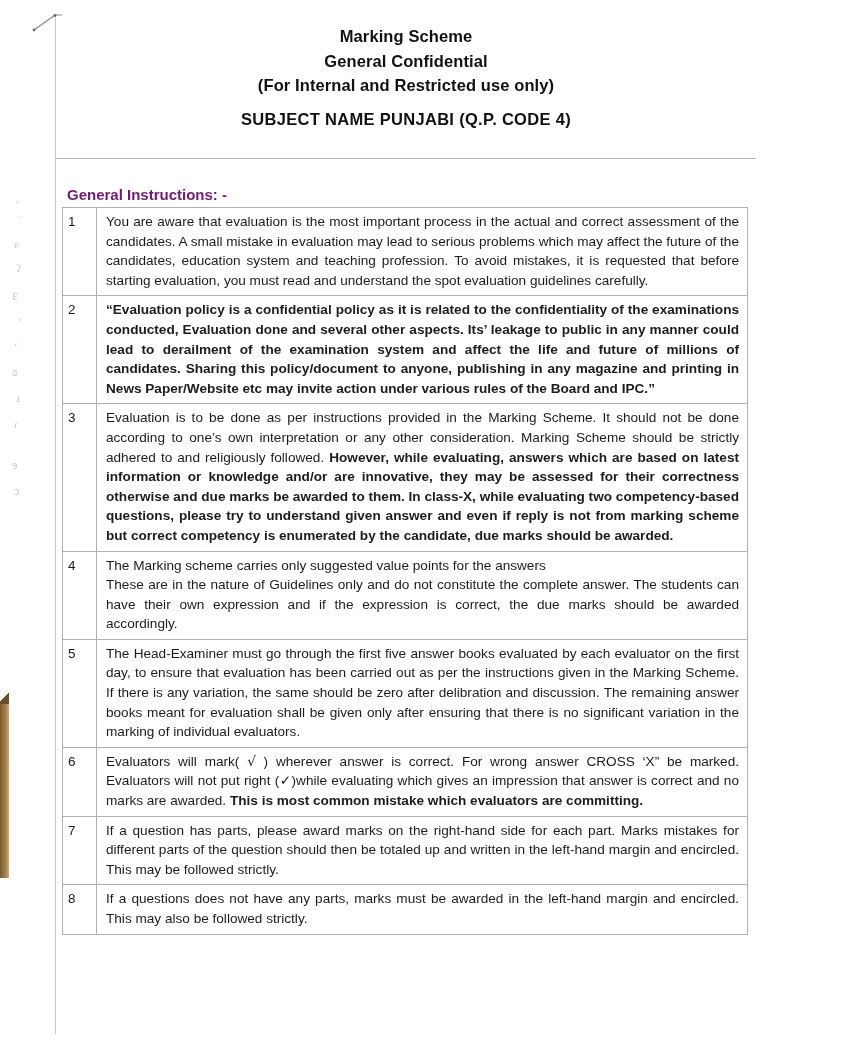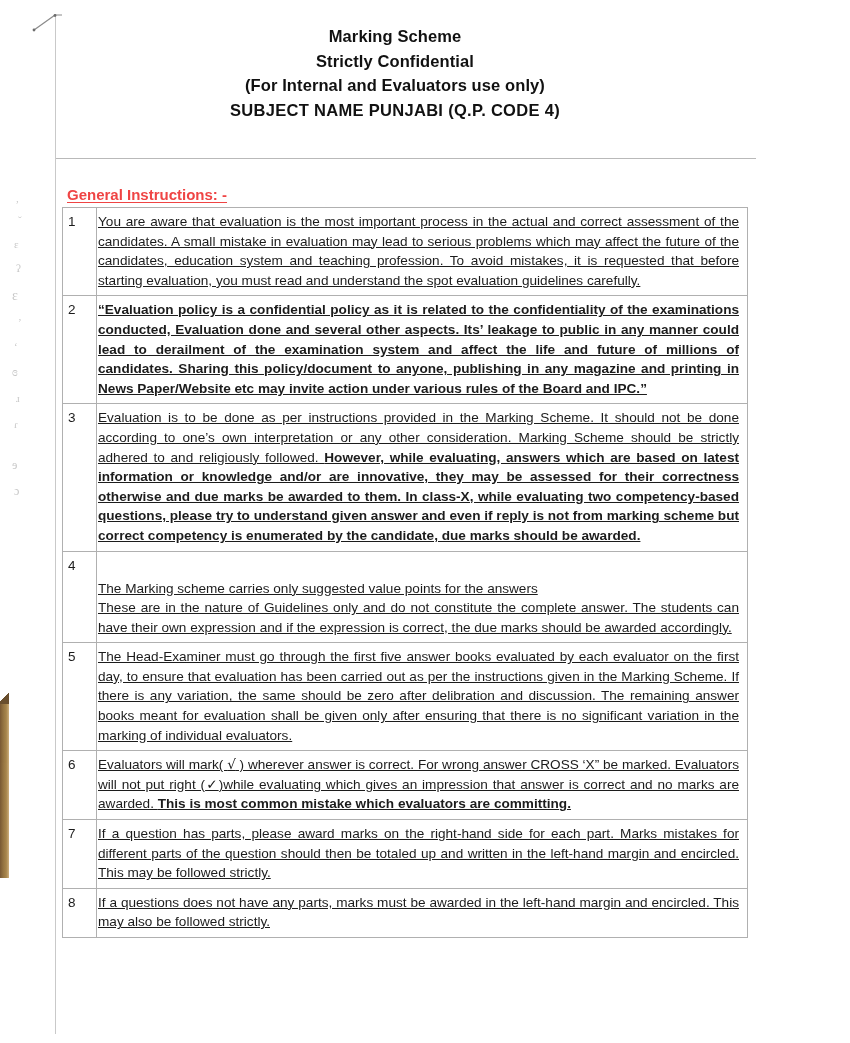--- a/index.html
+++ b/index.html
@@ -62,47 +62,47 @@
     color: #9a9a9a;
     font-family: "Liberation Serif", serif;
     font-size: 11px;
     opacity: .55;
     user-select: none;
   }
 
   
   #doc-header {
     position: absolute;
-    left: 45px;
+    left: 56px;
     top: 24px;
     width: 700px;
     text-align: center;
     line-height: 24.5px;
   }
   #doc-header .hline {
     display: block;
     font-size: 16.5px;
     font-weight: bold;
     letter-spacing: .1px;
     color: #111;
   }
   #doc-header .hline.wide {
     letter-spacing: .3px;
+    margin-top: 9px;
   }
 
   
   #general-instructions-heading {
     position: absolute;
     left: 67px;
     top: 186px;
     font-size: 15px;
     font-weight: bold;
-    text-decoration: underline;
     text-underline-offset: 2px;
-    color: #ef4444;
+    color: #701a75;
   }
 
   
   #instructions-table {
     position: absolute;
     left: 62px;
     top: 207px;
     width: 686px;
     border-collapse: collapse;
     table-layout: fixed;
@@ -118,37 +118,36 @@
   #instructions-table td.num-cell {
     width: 26px;
     text-align: left;
     padding-left: 5px;
     padding-right: 2px;
     font-size: 13.5px;
   }
   #instructions-table td.text-cell {
     text-align: justify;
     text-justify: inter-word;
-    padding-left: 1px;
+    padding-left: 9px;
     padding-right: 8px;
-    text-decoration: underline;
   }
   #instructions-table td.text-cell.nojust {
     text-align: left;
   }
   .b { font-weight: bold; }
   .tick-thin {
     font-family: "DejaVu Sans", sans-serif;
     font-weight: normal;
   }
   .tick-bold {
     font-family: "DejaVu Sans", sans-serif;
     font-weight: bold;
   }
-  .lastline { display: block; margin-top: 23px; }
+  .lastline { display: block; }
 </style>
 </head>
 <body>
 
 <div id="scan-edge-strip"></div>
 <div id="page-border-left"></div>
 <div id="header-rule"></div>
 
 <svg id="corner-fold" viewBox="0 0 40 30">
   <line x1="33" y1="1" x2="40" y2="1" stroke="#8a8a8a" stroke-width="1"></line>
@@ -165,22 +164,22 @@
 <span class="margin-speck" style="left:18px;top:316px;">ʼ</span>
 <span class="margin-speck" style="left:14px;top:340px;">ʻ</span>
 <span class="margin-speck" style="left:12px;top:364px;font-size:13px;">ɞ</span>
 <span class="margin-speck" style="left:16px;top:392px;">ɹ</span>
 <span class="margin-speck" style="left:14px;top:418px;">ɾ</span>
 <span class="margin-speck" style="left:12px;top:458px;font-size:12px;">ɘ</span>
 <span class="margin-speck" style="left:14px;top:484px;font-size:12px;">ɔ</span>
 
 <div id="doc-header">
   <span class="hline">Marking Scheme</span>
-  <span class="hline">Strictly Confidential</span>
-  <span class="hline">(For Internal and Evaluators use only)</span>
+  <span class="hline">General Confidential</span>
+  <span class="hline">(For Internal and Restricted use only)</span>
   <span class="hline wide">SUBJECT NAME PUNJABI (Q.P. CODE 4)</span>
 </div>
 
 <div id="general-instructions-heading">General Instructions: -</div>
 
 <table id="instructions-table">
   <tbody>
     <tr>
       <td class="num-cell">1</td>
       <td class="text-cell">You are aware that evaluation is the most important process in the actual and correct assessment of the candidates. A small mistake in evaluation may lead to serious problems which may affect the future of the candidates, education system and teaching profession. To avoid mistakes, it is requested that before starting evaluation, you must read and understand the spot evaluation guidelines carefully.</td>

